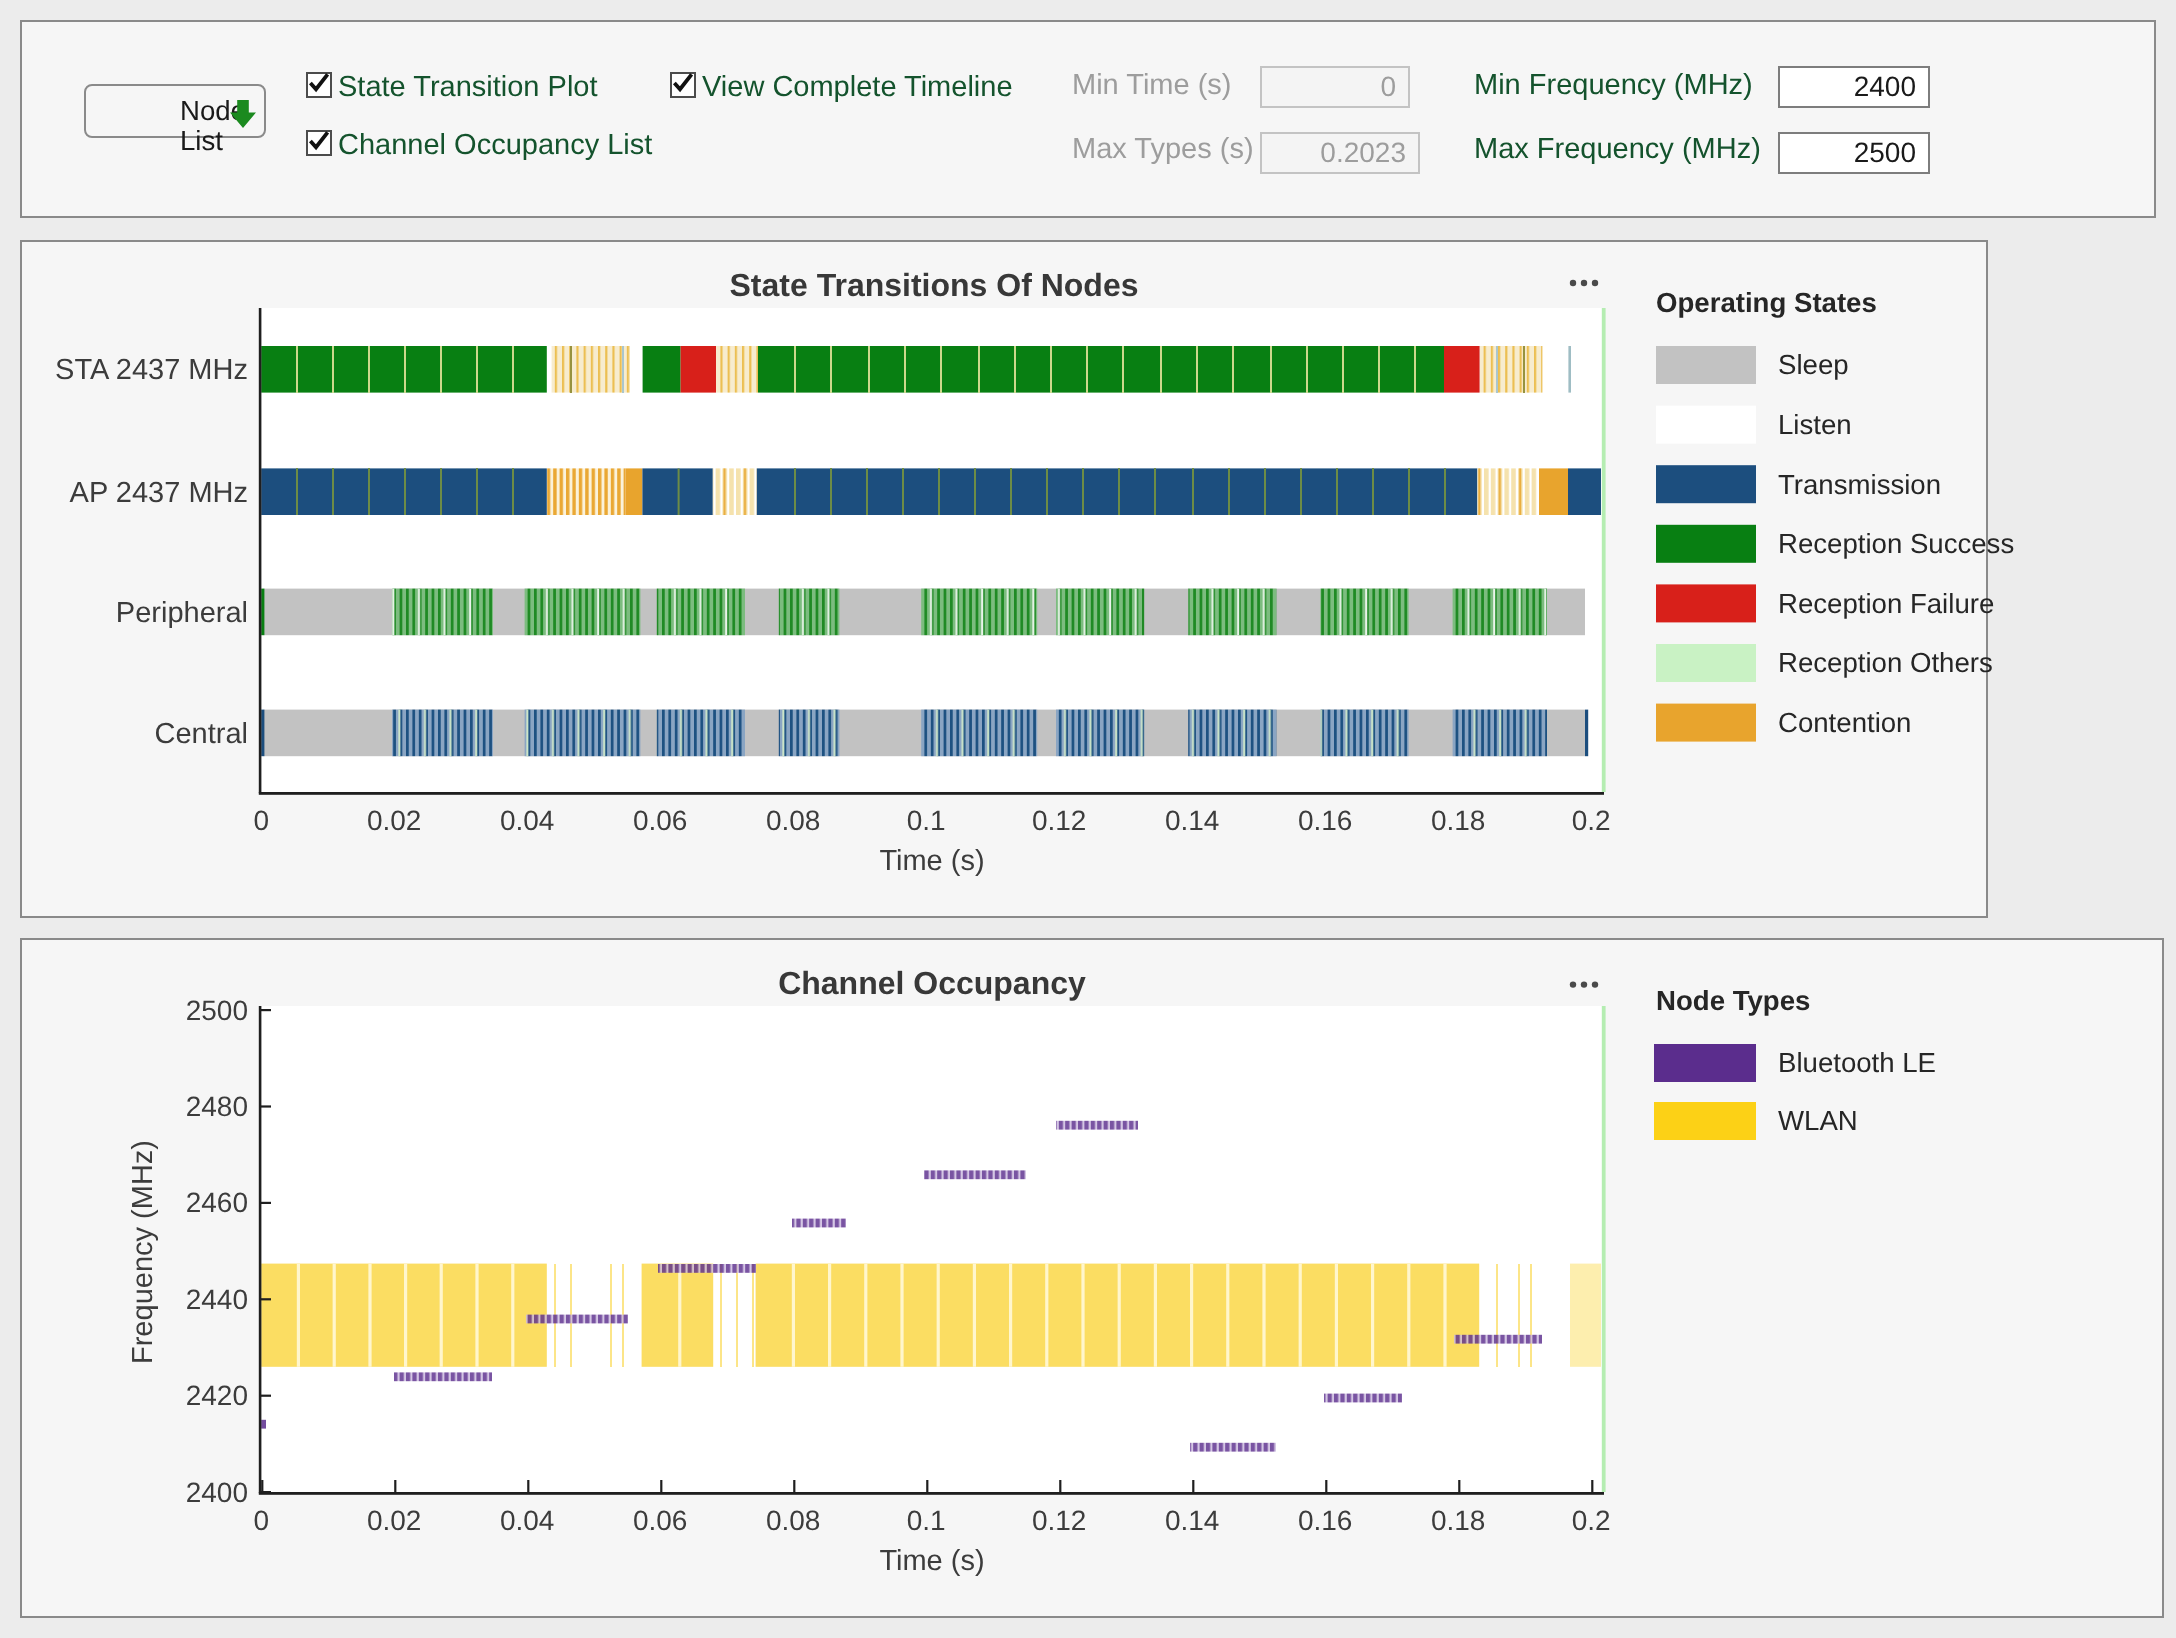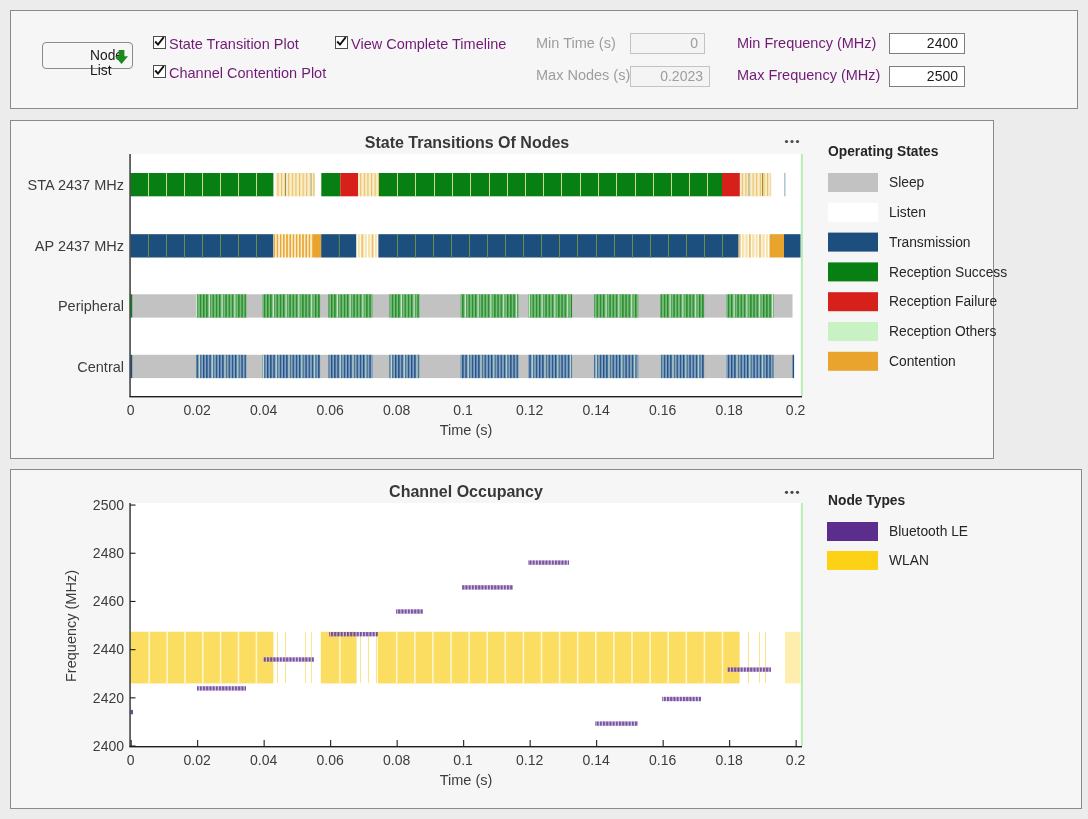--- a/index.html
+++ b/index.html
@@ -1,17 +1,17 @@
 <!DOCTYPE html>
 <html><head><meta charset="utf-8">
 <style>
 html,body{margin:0;padding:0;}
 body{width:1088px;height:819px;background:#ececec;font-family:"Liberation Sans",sans-serif;position:relative;overflow:hidden;}
 .panel{position:absolute;background:#f6f6f6;border:1px solid #8a8a8a;box-sizing:border-box;}
-.lbl{position:absolute;font-size:14.5px;color:#701a75;white-space:nowrap;}
+.lbl{position:absolute;font-size:14.5px;color:#14532d;white-space:nowrap;}
 .glbl{position:absolute;font-size:14.5px;color:#9d9d9d;white-space:nowrap;}
 .cb{position:absolute;width:13px;height:13px;background:#fff;border:1.2px solid #4c4c4c;box-sizing:border-box;}
 .inp{position:absolute;box-sizing:border-box;font-size:14px;text-align:right;padding-right:6px;line-height:19px;}
 .dinp{background:#f4f4f4;border:1px solid #c3c3c3;color:#9d9d9d;}
 .einp{background:#ffffff;border:1px solid #7d7d7d;color:#1a1a1a;}
 svg{position:absolute;left:0;top:0;}
 </style></head><body>
 <div class="panel" style="left:10px;top:10px;width:1068px;height:99px">
 <div style="position:absolute;left:31px;top:31px;width:91px;height:27px;border:1px solid #8a8a8a;border-radius:4px;box-sizing:border-box;">
       <span style="position:absolute;left:5px;top:5px;font-size:13.8px;color:#1a1a1a;margin-left:42px;">Node List</span>
@@ -21,29 +21,29 @@
     </div>
 <div class="cb" style="left:142px;top:25px"></div>
     <svg style="left:142px;top:24px" width="13" height="13" viewBox="0 0 13 13">
       <path d="M2.2 6.5 L5 9.6 L10.8 2.2" fill="none" stroke="#111" stroke-width="1.9"></path>
     </svg>
 <div class="lbl" style="left:158px;top:25px">State Transition Plot</div>
 <div class="cb" style="left:142px;top:54px"></div>
     <svg style="left:142px;top:53px" width="13" height="13" viewBox="0 0 13 13">
       <path d="M2.2 6.5 L5 9.6 L10.8 2.2" fill="none" stroke="#111" stroke-width="1.9"></path>
     </svg>
-<div class="lbl" style="left:158px;top:54px">Channel Contention Plot</div>
+<div class="lbl" style="left:158px;top:54px">Channel Occupancy List</div>
 <div class="cb" style="left:324px;top:25px"></div>
     <svg style="left:324px;top:24px" width="13" height="13" viewBox="0 0 13 13">
       <path d="M2.2 6.5 L5 9.6 L10.8 2.2" fill="none" stroke="#111" stroke-width="1.9"></path>
     </svg>
 <div class="lbl" style="left:340px;top:25px">View Complete Timeline</div>
 <div class="glbl" style="left:525px;top:24px">Min Time (s)</div>
 <div class="inp dinp" style="left:619px;top:22px;width:75px;height:21px">0</div>
-<div class="glbl" style="left:525px;top:56px">Max Nodes (s)</div>
+<div class="glbl" style="left:525px;top:56px">Max Types (s)</div>
 <div class="inp dinp" style="left:619px;top:55px;width:80px;height:21px">0.2023</div>
 <div class="lbl" style="left:726px;top:24px">Min Frequency (MHz)</div>
 <div class="inp einp" style="left:878px;top:22px;width:76px;height:21px">2400</div>
 <div class="lbl" style="left:726px;top:56px">Max Frequency (MHz)</div>
 <div class="inp einp" style="left:878px;top:55px;width:76px;height:21px">2500</div>
 </div>
 <div class="panel" style="left:10px;top:120px;width:984px;height:339px">
 <svg width="1065" height="336" viewBox="0 0 1065 336">
       <defs>
         <pattern id="cl" width="3.6" height="1" patternUnits="userSpaceOnUse">

